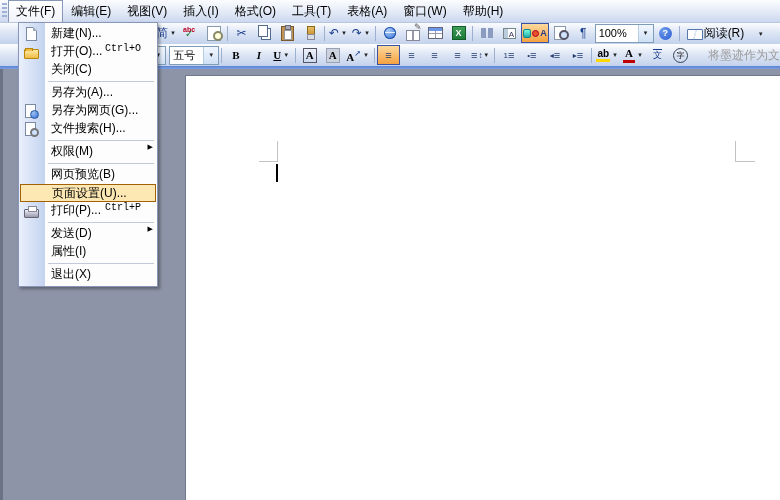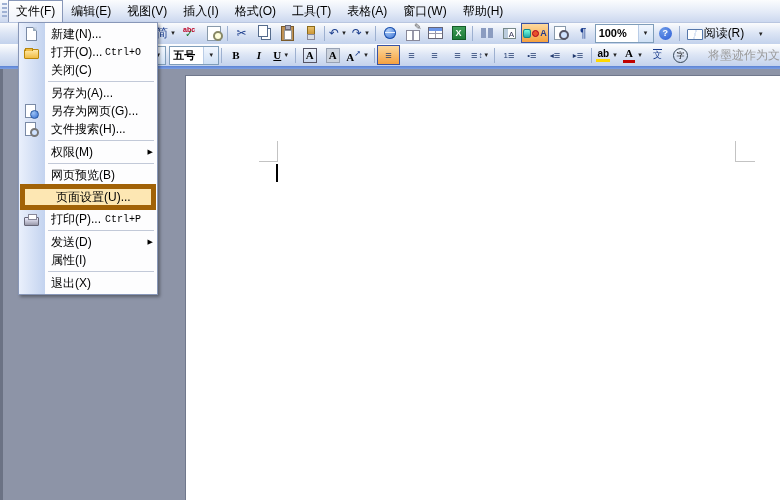--- a/index.html
+++ b/index.html
@@ -22,21 +22,21 @@
   #tb1{top:22px;} #tb2{top:44px;}
   .divider{position:absolute;top:66px;left:0;right:0;height:3px;background:linear-gradient(#5b82d4,#7da0e2);z-index:4;}
   .tb-spacer1{width:146px;} .tb-spacer2{width:92px;}
   .tsep{width:1px;height:15px;background:#9db0d0;margin:0 2px;flex:none;}
   .tbtn{height:18px;min-width:19px;flex:none;display:flex;align-items:center;justify-content:center;
     gap:1px;border:1px solid transparent;padding:0 1px;cursor:default;}
   .tbtn.pressed{background:linear-gradient(#fdd99e,#f5a140);border:1px solid #3a53a4;}
   .dd{font-size:7px;color:#222;width:8px;text-align:center;flex:none;}
   .combo{height:17px;background:#fff;border:1px solid #7f9db9;display:flex;align-items:center;
     font-size:11px;flex:none;cursor:default;}
-  .combo .val{padding:0 3px;flex:1;white-space:nowrap;overflow:hidden;font-weight:bold;}
+  .combo .val{padding:0 3px;flex:1;white-space:nowrap;overflow:hidden;}
   .combo .dd{height:100%;width:14px;display:flex;align-items:center;justify-content:center;
     background:linear-gradient(#f2f7fe,#cfe0f5);border-left:1px solid #b9cce6;}
 
   .blue{color:#1a3c8c;}
   .gray-label{color:#9a9a9a;margin-left:16px;white-space:nowrap;}
 
   
   .ic{position:relative;display:inline-block;flex:none;}
   .ic-spell{width:15px;height:14px;font-size:7px;font-weight:bold;color:#b02;line-height:8px;}
   .ic-spell::after{content:"✓";position:absolute;left:2px;top:4px;color:#1a7a2a;font-size:10px;}
@@ -99,22 +99,22 @@
   #crop-tr-v{left:549px;top:65px;width:1px;height:21px;}
   #crop-tr-h{left:549px;top:85px;width:20px;height:1px;}
   .caret{position:absolute;left:90px;top:88px;width:2px;height:18px;background:#000;animation:blink 1s steps(1) infinite;}
   @keyframes blink{50%{opacity:0;}}
 
   
   .fmenu{position:absolute;left:18px;top:22px;width:138px;background:#fdfdfe;
     border:1px solid #8897b8;box-shadow:2px 2px 3px rgba(0,0,0,.35);z-index:10;padding:2px 0;}
   .fmenu .gutter{position:absolute;left:0;top:0;bottom:0;width:26px;
     background:linear-gradient(90deg,#eaf0fc,#c3d3ef);}
-  .fm-item{position:relative;height:18px;display:flex;align-items:center;padding-left:32px;cursor:default;}
-  .fm-item.hl{background:#FDE7B3;border:5px solid #a16207;height:16px;margin:0 1px;padding-left:31px;}
+  .fm-item{position:relative;height:18px;display:flex;align-items:flex-start;padding-left:32px;cursor:default;}
+  .fm-item.hl{background:#FDE7B3;border:1px solid #a16207;height:16px;margin:0 1px;padding-left:31px;}
   .fm-label{white-space:nowrap;}
   .fm-short{margin-left:auto;padding-right:16px;font-family:"Liberation Mono","DejaVu Sans Mono",monospace;font-size:10px;}
   .fm-sub{position:absolute;right:4px;font-size:7px;}
   .fm-sep{height:1px;background:#c2c9d8;margin:2px 3px 2px 29px;}
   .fm-ic{position:absolute;left:5px;top:2px;width:15px;height:14px;}
 
   
   .ic-newdoc{width:9px;height:12px;background:#fff;border:1px solid #7a8aa5;margin-left:2px;}
   .ic-newdoc::after{content:"";position:absolute;right:-1px;top:-1px;border-style:solid;border-width:0 4px 4px 0;border-color:#c8d4e8 #c8d4e8 #9ab #9ab;}
   .ic-folder{width:13px;height:8px;background:linear-gradient(#ffe9a6,#f0bc45);border:1px solid #b8860b;margin-top:4px;border-radius:1px;}

